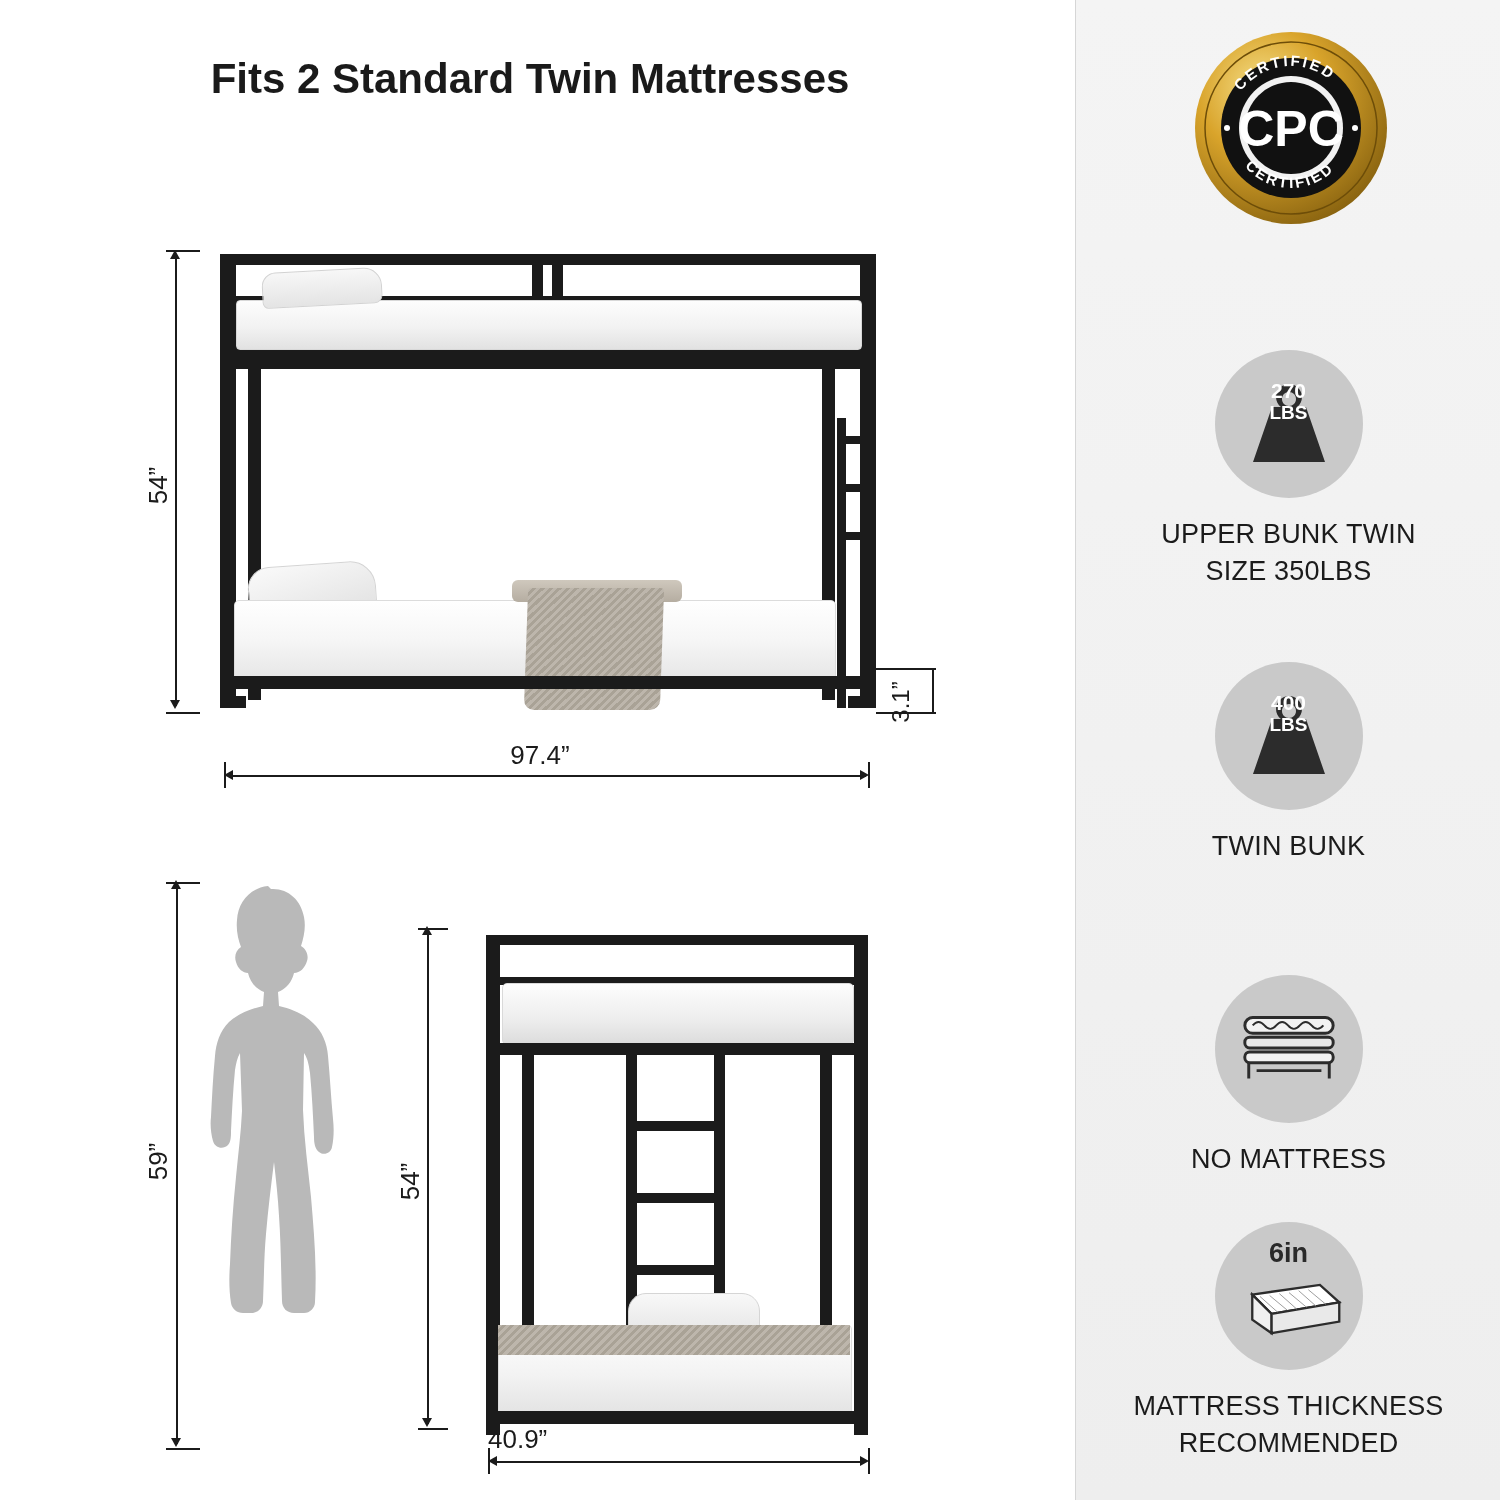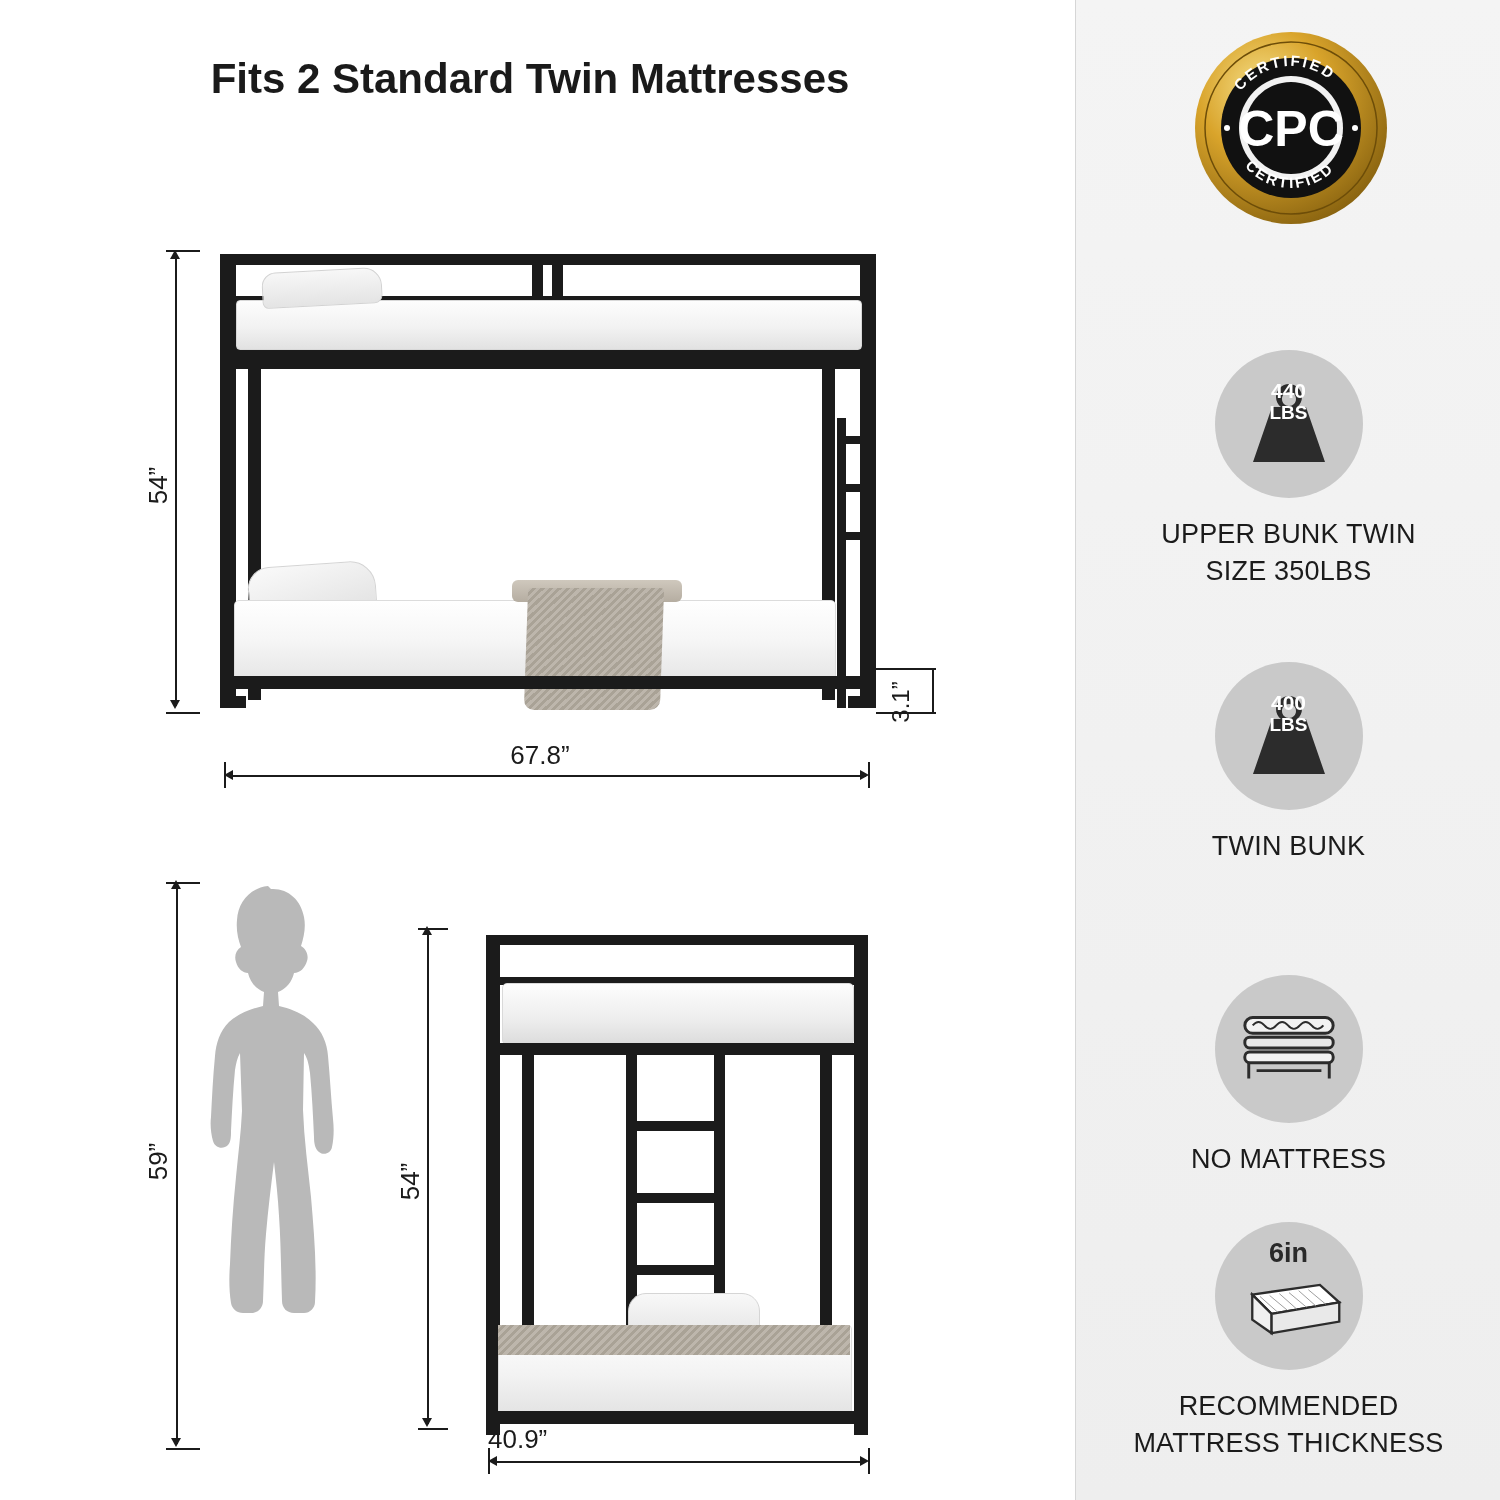--- a/index.html
+++ b/index.html
@@ -284,21 +284,21 @@
       <div class="dim-line-v" style="left:932px; top:668px; height:44px;"></div>
       <div class="dim-label vert-label" style="left:856px; top:688px; width:90px; text-align:center; font-size:24px;">3.1”</div>
     </div>
 
     <div>
       <div class="tick-v" style="left:224px; top:762px;"></div>
       <div class="tick-v" style="left:868px; top:762px;"></div>
       <div class="dim-line-h" style="left:228px; top:775px; width:638px;"></div>
       <div class="arrow-left" style="left:224px; top:770px;"></div>
       <div class="arrow-right" style="left:860px; top:770px;"></div>
-      <div class="dim-label" style="left:0; top:740px; width:1080px; text-align:center;">67.8”</div>
+      <div class="dim-label" style="left:0; top:740px; width:1080px; text-align:center;">97.4”</div>
     </div>
 
     <div class="child">
       <svg viewBox="0 0 170 560" width="170" height="560" aria-hidden="true">
         <g fill="#b9b9b9">
           <path d="M72 6c-18 2-30 16-31 34-1 10 1 19 4 27-5 3-7 9-5 15 2 7 7 11 12 11 2 9 8 16 16 19l-1 14c-13 3-25 8-34 16-9 9-13 21-14 34-2 20-3 41-4 61-1 8 0 17 2 24 2 7 10 9 15 4 3-3 3-9 3-14 1-20 2-41 4-61 1-6 2-12 5-17l2 58c-1 22-4 44-6 66-3 29-5 58-6 87-1 13-1 26 1 39 1 6 6 10 12 10h10c6-1 10-6 10-12 1-22 1-45 3-67 2-24 5-48 8-72 2 18 4 36 5 54 2 28 2 57 3 85 0 7 5 12 12 12h10c6 0 11-5 11-11 2-35-1-70-4-105-3-29-7-58-8-87l1-57c4 6 5 13 6 20 2 21 3 43 4 64 0 6 1 12 5 15 5 4 12 1 13-5 2-9 2-19 1-28-2-21-3-42-5-63-1-13-6-25-15-33-9-9-21-14-34-17l-1-14c8-3 14-10 16-19 6 0 11-5 13-12 2-6-1-12-6-15 3-9 5-19 3-29-3-17-16-29-33-28z"></path>
         </g>
       </svg>
     </div>
 
@@ -388,21 +388,21 @@
         </g>
       </svg>
     </div>
 
     <div class="feature" style="left:0; top:350px;">
       <div class="circle">
         <svg class="wt-icon" viewBox="0 0 92 84">
           <path d="M46 2c-7 0-13 6-13 13 0 4 2 8 5 10h-9L10 80h72L63 25h-9c3-2 5-6 5-10C59 8 53 2 46 2zm0 8c4 0 7 3 7 7s-3 7-7 7-7-3-7-7 3-7 7-7z" fill="#2c2c2c"></path>
         </svg>
         <div class="wt-text">
-          <span>440</span>
+          <span>270</span>
           <span class="l2">LBS</span>
         </div>
       </div>
       <div class="cap">
         <div>UPPER BUNK TWIN</div>
         <div>SIZE 350LBS</div>
       </div>
     </div>
 
     <div class="feature" style="left:0; top:662px;">
@@ -450,19 +450,19 @@
             <path d="M30 20 L48 36"></path>
               <path d="M40 19 L58 34"></path>
               <path d="M50 17 L68 33"></path>
             <path d="M60 16 L78 31"></path>
               <path d="M70 14 L88 30"></path>
               <path d="M80 13 L98 28"></path>
           </g>
         </svg>
       </div>
       <div class="cap">
+        <div>MATTRESS THICKNESS</div>
         <div>RECOMMENDED</div>
-        <div>MATTRESS THICKNESS</div>
       </div>
     </div>
 
   </div>
 </div>
 
 </body></html>

